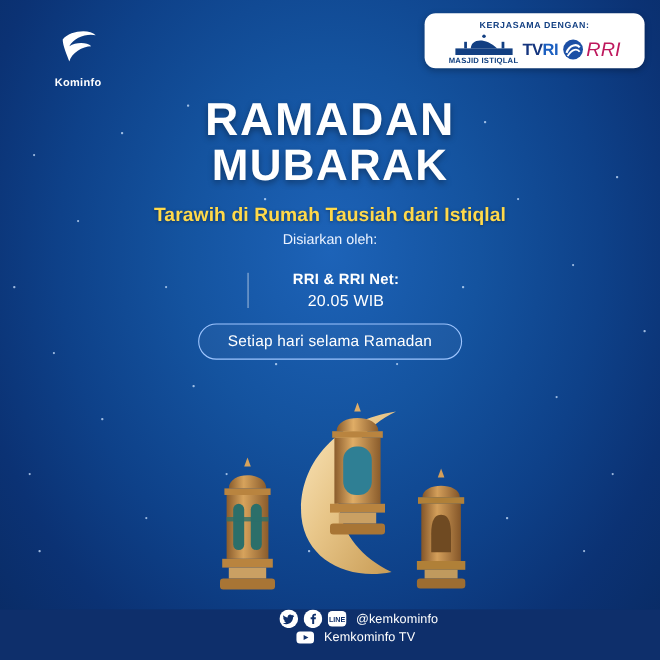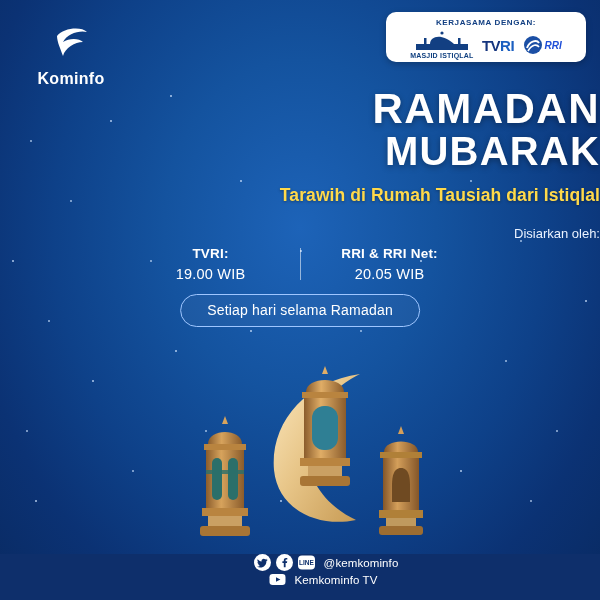--- a/index.html
+++ b/index.html
@@ -42,21 +42,21 @@
     width: 86px;
     text-align: center;
     color: #ffffff;
   }
   .kominfo-mark {
     width: 44px;
     height: 44px;
     margin: 0 auto 4px auto;
   }
   .kominfo-label {
-    font-size: 16px;
+    font-size: 10px;
     font-weight: bold;
     letter-spacing: .3px;
   }
 
   .partner-box {
     position: absolute;
     right: 14px;
     top: 12px;
     width: 200px;
     height: 50px;
@@ -106,32 +106,32 @@
   .logo-rri {
     display: flex;
     align-items: center;
     gap: 2px;
   }
   .rri-swirl {
     width: 20px;
     height: 20px;
   }
   .rri-text {
-    font-size: 10px;
-    font-weight: bold;
-    color: #1d4ed8;
+    font-size: 18px;
+    font-weight: normal;
+    color: #be185d;
     font-style: italic;
   }
 
   
   .headline {
     position: absolute;
     left: 0; right: 0;
     top: 88px;
-    text-align: right;
+    text-align: center;
     color: #ffffff;
   }
   .h-ramadan {
     font-size: 42px;
     font-weight: bold;
     letter-spacing: 1.5px;
     line-height: 1;
     text-shadow: 0 2px 6px rgba(0,0,0,.35);
   }
   .h-mubarak {
@@ -150,21 +150,21 @@
   }
   .h-sub {
     margin-top: 12px;
     font-size: 17.5px;
     font-weight: bold;
     color: #ffd94a;
     letter-spacing: .1px;
     text-shadow: 0 1px 3px rgba(0,0,0,.35);
   }
   .h-by {
-    margin-top: 20px;
+    margin-top: 4px;
     font-size: 13px;
     color: #eaf2ff;
     font-weight: normal;
   }
 
   
   .schedule {
     position: absolute;
     left: 0; right: 0;
     top: 246px;
@@ -367,24 +367,20 @@
   </div>
 
   <div class="headline">
     <div class="h-ramadan">RAMADAN</div>
     <div class="h-mubarak">MUBARAK</div>
     <div class="h-sub">Tarawih di Rumah Tausiah dari Istiqlal</div>
     <div class="h-by">Disiarkan oleh:</div>
   </div>
 
   <div class="schedule">
-    <div class="sched-col">
-      <div class="sched-name">TVRI:</div>
-      <div class="sched-time">19.00 WIB</div>
-    </div>
     <div class="sched-div"></div>
     <div class="sched-col">
       <div class="sched-name">RRI &amp; RRI Net:</div>
       <div class="sched-time">20.05 WIB</div>
     </div>
   </div>
 
   <div class="pill">Setiap hari selama Ramadan</div>
 
   <div class="scene">

